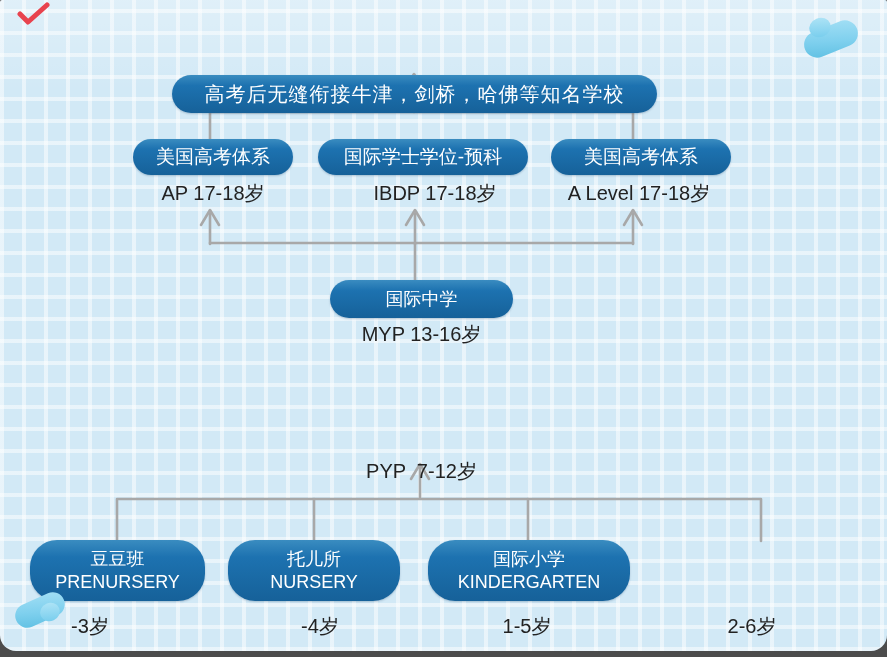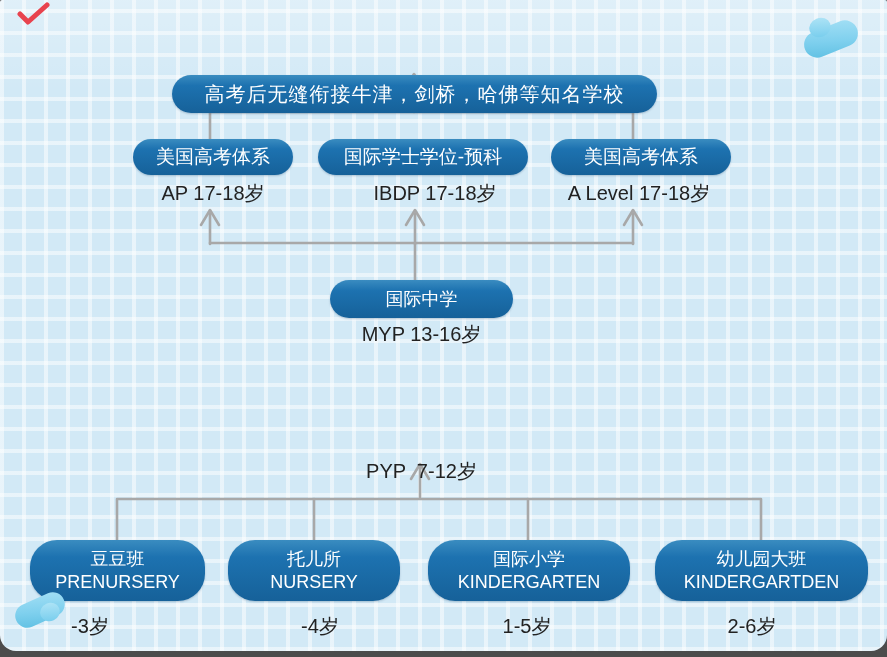--- a/index.html
+++ b/index.html
@@ -121,24 +121,20 @@
       <span>PRENURSERY</span>
     </div>
     <div class="pill kinder k2">
       <span>托儿所</span>
       <span>NURSERY</span>
     </div>
     <div class="pill kinder k3">
       <span>国际小学</span>
       <span>KINDERGARTEN</span>
     </div>
-    <div class="pill kinder k4">
-      <span>幼儿园大班</span>
-      <span>KINDERGARTDEN</span>
-    </div>
     <div class="age age-k agek1">-3岁</div>
     <div class="age age-k agek2">-4岁</div>
     <div class="age age-k agek3">1-5岁</div>
     <div class="age age-k agek4">2-6岁</div>
 
     <svg class="deco" style="left:16px;top:2px;" width="36" height="24" viewBox="0 0 36 24">
       <polyline points="4,12 12,20 31,3" fill="none" stroke="#e8434e" stroke-width="5" stroke-linecap="round" stroke-linejoin="round"></polyline>
     </svg>
 
     <div class="deco" style="left:795px;top:12px;width:72px;height:48px;">

